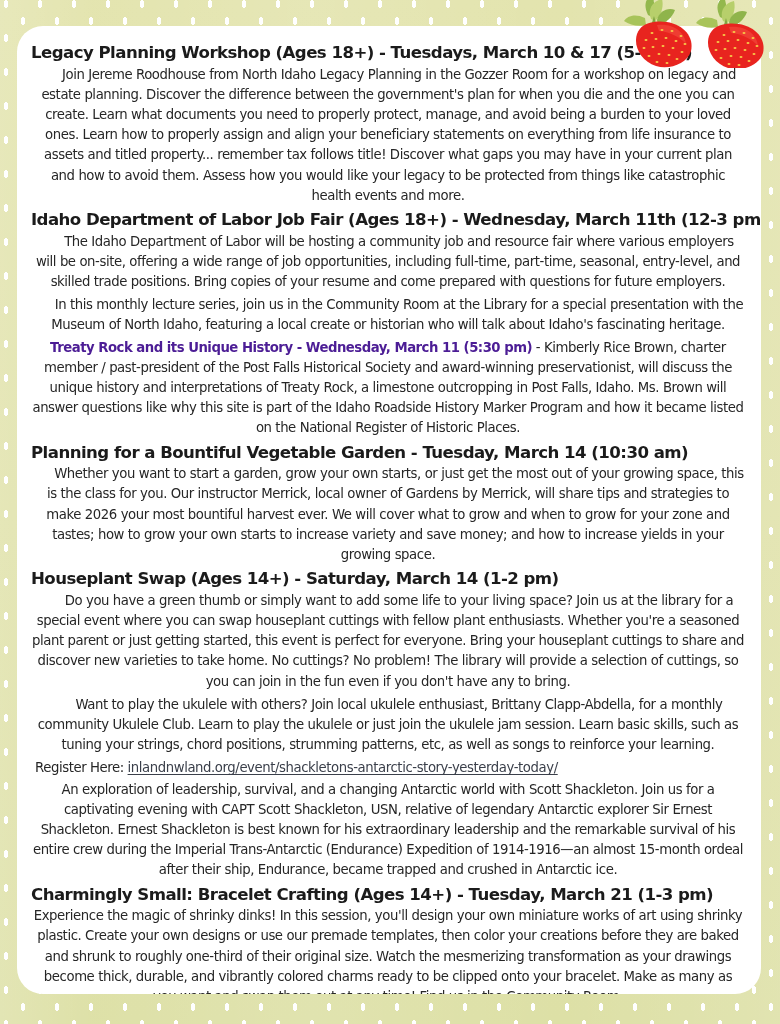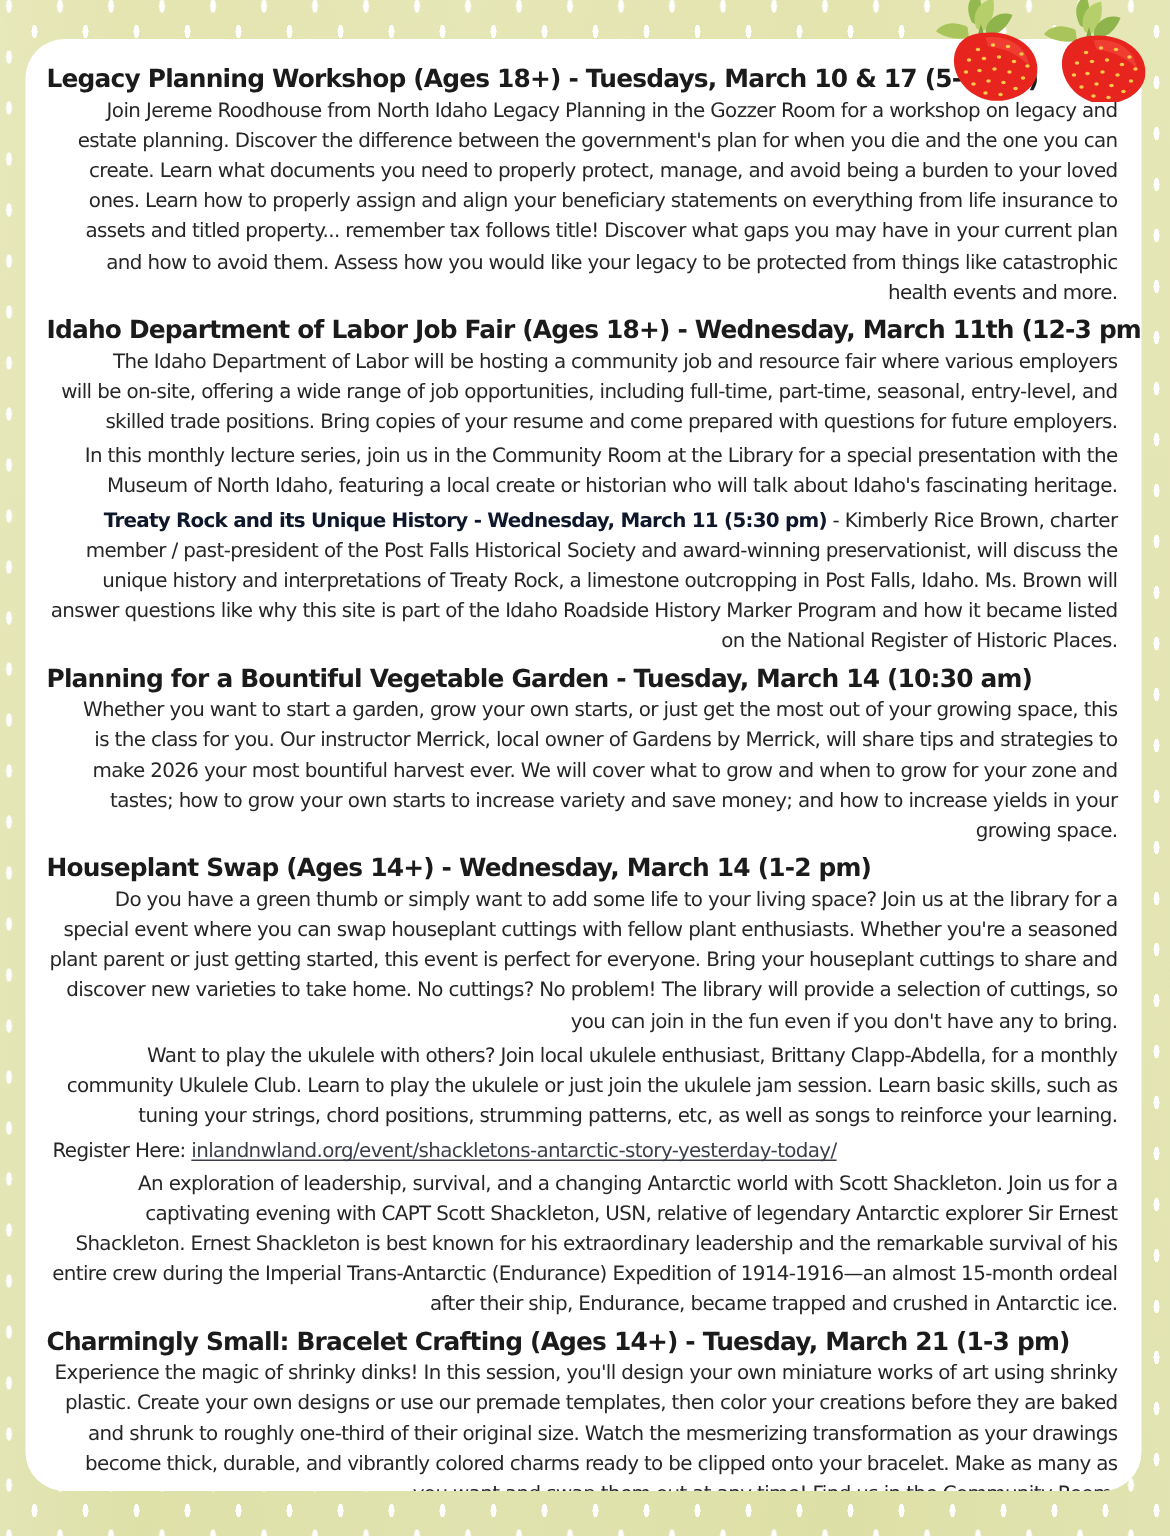--- a/index.html
+++ b/index.html
@@ -68,31 +68,31 @@
     white-space: nowrap;
   }
   p.event-body {
     font-family: "DejaVu Sans", sans-serif;
     font-size: 13.25px;
     font-weight: 400;
     color: #262626;
     line-height: 1.525;
     letter-spacing: -0.42px;
     margin: 0 0 3px 0;
-    text-align: right;
+    text-align: center;
   }
   p.event-body.indent {
     text-indent: 22px;
   }
   p.event-body.tight {
     margin-bottom: 2px;
   }
   .lead-bold {
     font-weight: 700;
-    color: #0f172a;
+    color: #4c1d95;
     letter-spacing: -0.5px;
   }
   .register-line {
     font-family: "DejaVu Sans", sans-serif;
     font-size: 13.25px;
     color: #262626;
     letter-spacing: -0.42px;
     line-height: 1.525;
     margin: 1px 0 1px 4px;
   }
@@ -133,21 +133,21 @@
       <p class="event-body indent tight">In this monthly lecture series, join us in the Community Room at the Library for a special presentation with the Museum of North Idaho, featuring a local create or historian who will talk about Idaho's fascinating heritage.</p>
       <p class="event-body"><span class="lead-bold">Treaty Rock and its Unique History - Wednesday, March 11 (5:30 pm)</span><span> - Kimberly Rice Brown, charter member / past-president of the Post Falls Historical Society and award-winning preservationist, will discuss the unique history and interpretations of Treaty Rock, a limestone outcropping in Post Falls, Idaho. Ms. Brown will answer questions like why this site is part of the Idaho Roadside History Marker Program and how it became listed on the National Register of Historic Places.</span></p>
     </section>
 
     <section class="event">
       <h2 class="event-title">Planning for a Bountiful Vegetable Garden - Tuesday, March 14 (10:30 am)</h2>
       <p class="event-body indent">Whether you want to start a garden, grow your own starts, or just get the most out of your growing space, this is the class for you.  Our instructor Merrick, local owner of Gardens by Merrick, will share tips and strategies to make 2026 your most bountiful harvest ever.  We will cover what to grow and when to grow for your zone and tastes; how to grow your own starts to increase variety and save money; and how to increase yields in your growing space.</p>
     </section>
 
     <section class="event">
-      <h2 class="event-title">Houseplant Swap (Ages 14+) - Wednesday, March 14 (1-2 pm)</h2>
+      <h2 class="event-title">Houseplant Swap (Ages 14+) - Saturday, March 14 (1-2 pm)</h2>
       <p class="event-body indent">Do you have a green thumb or simply want to add some life to your living space? Join us at the library for a special event where you can swap houseplant cuttings with fellow plant enthusiasts. Whether you're a seasoned plant parent or just getting started, this event is perfect for everyone. Bring your houseplant cuttings to share and discover new varieties to take home. No cuttings? No problem! The library will provide a selection of cuttings, so you can join in the fun even if you don't have any to bring.</p>
     </section>
 
     <section class="event">
       <p class="event-body indent">Want to play the ukulele with others? Join local ukulele enthusiast, Brittany Clapp-Abdella, for a monthly community Ukulele Club. Learn to play the ukulele or just join the ukulele jam session. Learn basic skills, such as tuning your strings, chord positions, strumming patterns, etc, as well as songs to reinforce your learning.</p>
     </section>
 
     <section class="event">
       <div class="register-line"><span>Register Here:</span>
         <a class="reg-link" href="#">inlandnwland.org/event/shackletons-antarctic-story-yesterday-today/</a></div>

